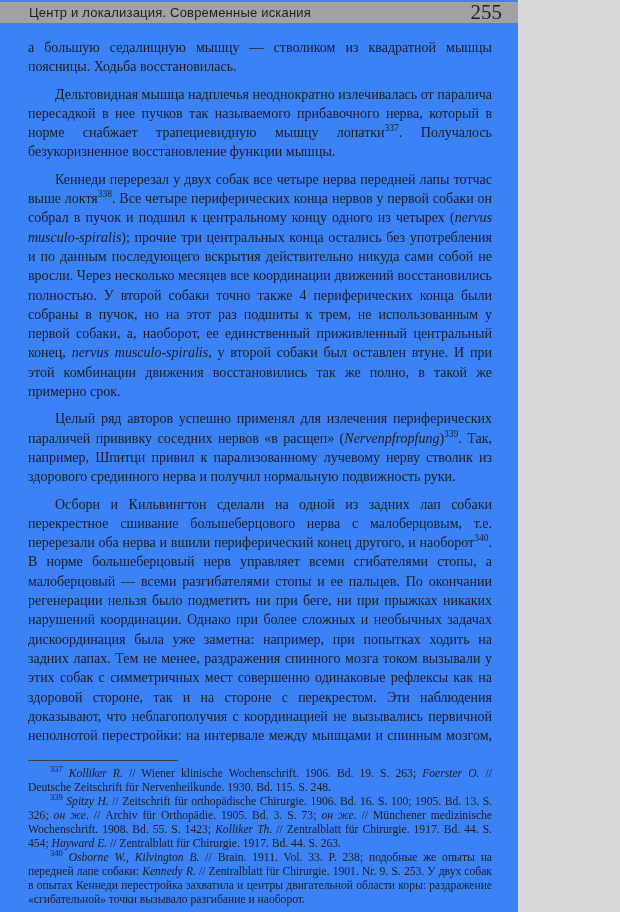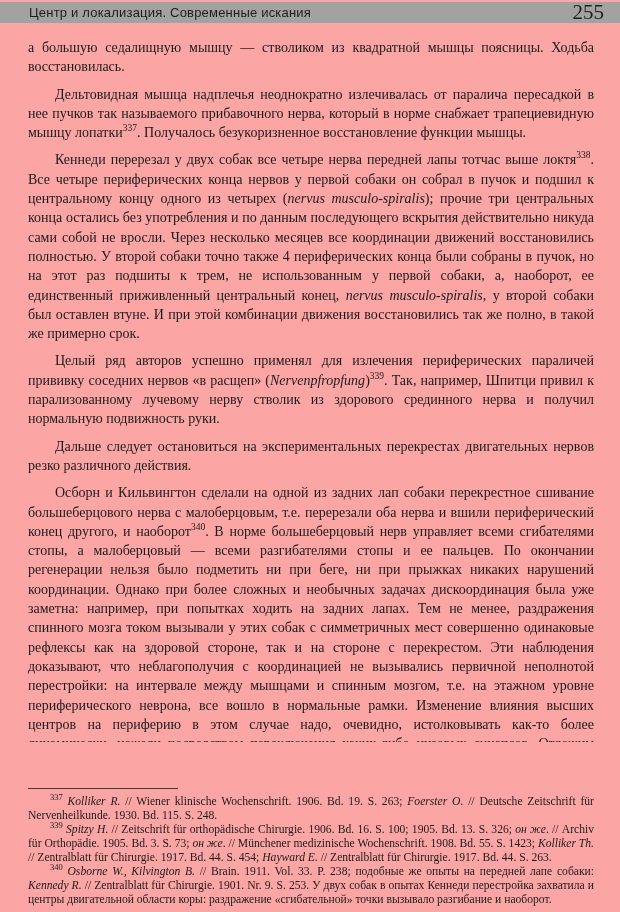--- a/index.html
+++ b/index.html
@@ -1,20 +1,20 @@
 <!DOCTYPE html>
 <html lang="ru"><head>
 <meta charset="utf-8">
 <style>
   * { margin:0; padding:0; box-sizing:border-box; }
   html, body { width:620px; background:#d8d8d6; }
   body { font-family:"Liberation Serif", serif; }
   .page {
-    position:relative; width:620px; height:912px; overflow:hidden;
-    background:#fca5a5; color:#1b1b1b;
+    position:relative; width:518px; height:912px; overflow:hidden;
+    background:#3b82f6; color:#1b1b1b;
   }
   .header {
     position:absolute; top:2px; left:0; right:0; height:21px;
     background:#a2a2a2;
     display:flex; align-items:center; justify-content:space-between;
     padding:0 16px 0 29px;
   }
   .header-title {
     font-family:"Liberation Sans", sans-serif;
     font-size:13px; letter-spacing:.2px; color:#1e1e1e;
@@ -52,21 +52,20 @@
   <div class="header">
     <span class="header-title">Центр и локализация. Современные искания</span>
     <span class="page-number">255</span>
   </div>
 
   <div class="body-text">
       <p class="para"><span>а большую седалищную мышцу — стволиком из квадратной мышцы поясницы. Ходьба восстановилась.</span></p>
       <p class="para indent"><span>Дельтовидная мышца надплечья неоднократно излечивалась от паралича пересадкой в нее пучков так называемого прибавочного нерва, который в норме снабжает трапециевидную мышцу лопатки</span><sup class="sup">337</sup><span>. Получалось безукоризненное восстановление функции мышцы.</span></p>
       <p class="para indent"><span>Кеннеди перерезал у двух собак все четыре нерва передней лапы тотчас выше локтя</span><sup class="sup">338</sup><span>. Все четыре периферических конца нервов у первой собаки он собрал в пучок и подшил к центральному концу одного из четырех (</span><span class="it">nervus musculo-spiralis</span><span>); прочие три центральных конца остались без употребления и по данным последующего вскрытия действительно никуда сами собой не вросли. Через несколько месяцев все координации движений восстановились полностью. У второй собаки точно также 4 периферических конца были собраны в пучок, но на этот раз подшиты к трем, не использованным у первой собаки, а, наоборот, ее единственный приживленный центральный конец, </span><span class="it">nervus musculo-spiralis</span><span>, у второй собаки был оставлен втуне. И при этой комбинации движения восстановились так же полно, в такой же примерно срок.</span></p>
       <p class="para indent"><span>Целый ряд авторов успешно применял для излечения периферических параличей прививку соседних нервов «в расщеп» (</span><span class="it">Nervenpfropfung</span><span>)</span><sup class="sup">339</sup><span>. Так, например, Шпитци привил к парализованному лучевому нерву стволик из здорового срединного нерва и получил нормальную подвижность руки.</span></p>
-      <p class="para indent"><span>Дальше следует остановиться на экспериментальных перекрестах двигательных нервов резко различного действия.</span></p>
       <p class="para indent"><span>Осборн и Кильвингтон сделали на одной из задних лап собаки перекрестное сшивание большеберцового нерва с малоберцовым, т.е. перерезали оба нерва и вшили периферический конец другого, и наоборот</span><sup class="sup">340</sup><span>. В норме большеберцовый нерв управляет всеми сгибателями стопы, а малоберцовый — всеми разгибателями стопы и ее пальцев. По окончании регенерации нельзя было подметить ни при беге, ни при прыжках никаких нарушений координации. Однако при более сложных и необычных задачах дискоординация была уже заметна: например, при попытках ходить на задних лапах. Тем не менее, раздражения спинного мозга током вызывали у этих собак с симметричных мест совершенно одинаковые рефлексы как на здоровой стороне, так и на стороне с перекрестом. Эти наблюдения доказывают, что неблагополучия с координацией не вызывались первичной неполнотой перестройки: на интервале между мышцами и спинным мозгом, т.е. на этажном уровне периферического неврона, все вошло в нормальные рамки. Изменение влияния высших центров на периферию в этом случае надо, очевидно, истолковывать как-то более динамически, нежели посредством переключения каких-либо низовых синапсов. Отложим пока попытки объяснений и истолкований.</span></p>
     </div>
 
   <div class="footnotes">
     <div class="fn-rule"></div>
     <div>
         <p class="footnote"><sup class="sup">337</sup> <span class="it">Kolliker R.</span><span> // Wiener klinische Wochenschrift. 1906. Bd. 19. S. 263; </span><span class="it">Foerster O.</span><span> // Deutsche Zeitschrift für Nervenheilkunde. 1930. Bd. 115. S. 248.</span></p>
         <p class="footnote"><sup class="sup">339</sup> <span class="it">Spitzy H.</span><span> // Zeitschrift für orthopädische Chirurgie. 1906. Bd. 16. S. 100; 1905. Bd. 13. S. 326; </span><span class="it">он же</span><span>. // Archiv für Orthopädie. 1905. Bd. 3. S. 73; </span><span class="it">он же</span><span>. // Münchener medizinische Wochenschrift. 1908. Bd. 55. S. 1423; </span><span class="it">Kolliker Th.</span><span> // Zentralblatt für Chirurgie. 1917. Bd. 44. S. 454; </span><span class="it">Hayward E.</span><span> // Zentralblatt für Chirurgie. 1917. Bd. 44. S. 263.</span></p>
         <p class="footnote"><sup class="sup">340</sup> <span class="it">Osborne W., Kilvington B.</span><span> // Brain. 1911. Vol. 33. P. 238; подобные же опыты на передней лапе собаки: </span><span class="it">Kennedy R.</span><span> // Zentralblatt für Chirurgie. 1901. Nr. 9. S. 253. У двух собак в опытах Кеннеди перестройка захватила и центры двигательной области коры: раздражение «сгибательной» точки вызывало разгибание и наоборот.</span></p>
       </div>

